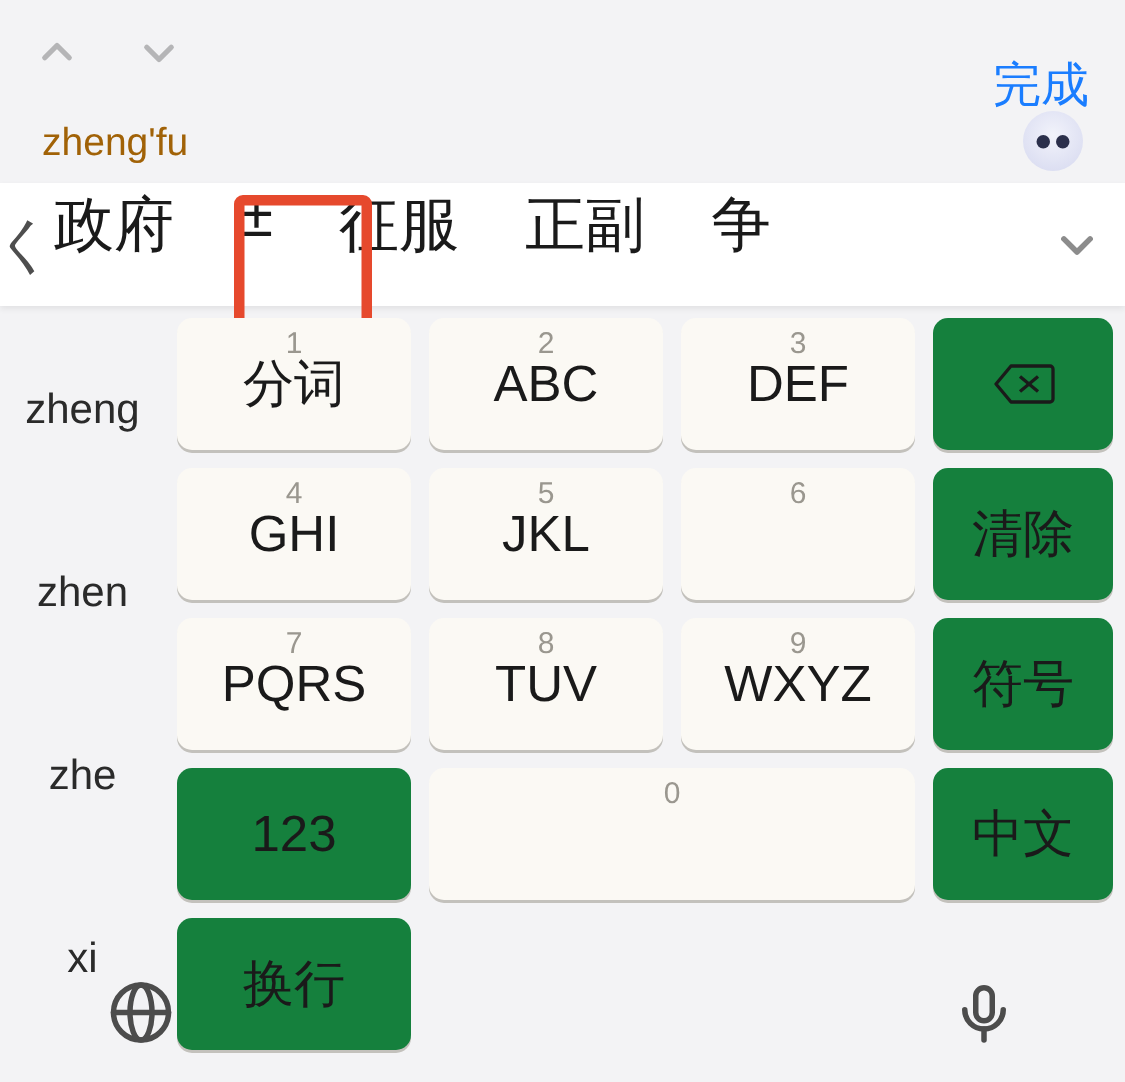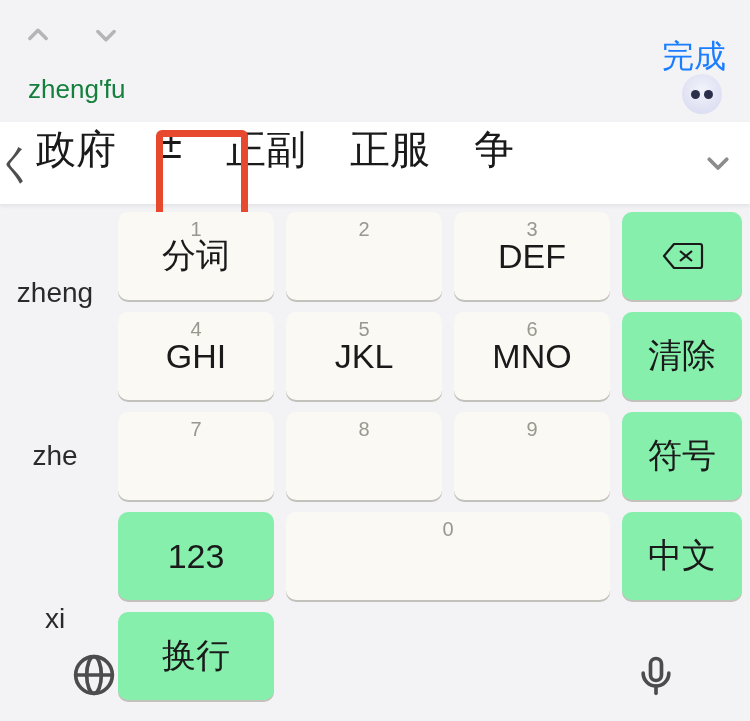--- a/index.html
+++ b/index.html
@@ -6,21 +6,21 @@
     body { width:750px; height:721px; background:#f3f3f5; overflow:hidden; position:relative; }
 
     
     .topbar { height:70px; display:flex; align-items:center; padding:0 24px; }
     .topbar .nav-arrows { display:flex; gap:40px; }
     .topbar .done { margin-left:auto; font-size:32px; color:#1a7dff; font-weight:500;margin-top:44px; }
     .chev { width:28px; height:28px; display:inline-block; color:#b5b5b7; }
     .chev svg { width:100%; height:100%; stroke:currentColor; stroke-width:3; fill:none; stroke-linecap:round; stroke-linejoin:round; }
 
     
-    .compose { padding:4px 28px 0; font-size:26px; color:#15803d; display:flex; }
+    .compose { padding:4px 28px 0; font-size:26px; color:#a16207; display:flex; align-items:center; }
     .emoji-btn { margin-left:auto; width:40px; height:40px; border-radius:50%;
                  background:radial-gradient(circle at 50% 40%,#f2f3fb,#d5d8ef);
                  display:flex; align-items:center; justify-content:center; position:relative; }
     .emoji-eyes { display:flex; gap:4px; }
     .emoji-eyes span{ width:9px;height:9px;background:#2b2f4b;border-radius:50%; }
 
     .cand-bar { position:relative; background:#fff; height:82px; margin-top:8px;
                 display:flex; align-items:center; box-shadow:0 2px 4px rgba(0,0,0,.07); }
     .cand-bar .edge-cut{ position:absolute; left:-4px; top:50%; transform:translateY(-50%);
                          font-size:40px; color:#222; opacity:.8;}
@@ -37,21 +37,21 @@
     .sidebar { width:110px; display:flex; flex-direction:column; }
     .sidebar .sy { flex:1; display:flex; align-items:center; justify-content:center;
                    font-size:28px; color:#2a2a2a; }
 
     .grid { flex:1; display:grid; grid-template-columns:repeat(3,1fr) 120px;
             grid-auto-rows:88px; gap:12px; }
     .key { background:#fbf9f4; border-radius:10px;
            box-shadow:0 2px 0 #c3c1bc; display:flex; flex-direction:column;
            align-items:center; justify-content:center; position:relative;
            font-size:34px; color:#1a1a1a; user-select:none; }
-    .key.ext { background:#86efac; }
+    .key.ext { background:#15803d; }
     .key .digit{ font-size:20px; color:#9a978f; position:absolute; top:6px; }
     .key.delete svg{ width:44px; height:32px; stroke:#1a1a1a; stroke-width:2.2; fill:none;
                      stroke-linejoin:round; }
 
     
     .bottom { position:absolute; bottom:0; left:0; right:0; height:68px;
               display:flex; align-items:flex-start; justify-content:space-between;
               padding:0 72px; }
     .bicon{ width:44px; height:44px; color:#4c4c4c; }
     .bicon svg{ width:100%; height:100%; stroke:currentColor; stroke-width:2; fill:none;
@@ -84,49 +84,51 @@
         <span></span>
     </div>
   </div>
 </div>
 
 <div class="cand-bar">
   <span class="edge-cut">く</span>
   <div class="cand-list">
     <div class="cand">政府</div>
     <div class="cand">±</div>
+    <div class="cand">征服</div>
     <div class="cand">正副</div>
-    <div class="cand">正服</div>
     <div class="cand">争</div>
   </div>
   <div class="expand">
     <svg viewBox="0 0 24 24">
       <polyline points="5 9 12 16 19 9"></polyline>
       </svg>
   </div>
 </div>
 
 <div class="highlight-box"></div>
 
 <div class="kbd">
 
   <div class="sidebar">
     <div class="sy">zheng</div>
+    <div class="sy">zhen</div>
     <div class="sy">zhe</div>
     <div class="sy">xi</div>
   </div>
 
   <div class="grid">
 
     <div class="key">
       <span class="digit">1</span>
       <span>分词</span>
     </div>
     <div class="key">
       <span class="digit">2</span>
+      <span>ABC</span>
     </div>
     <div class="key">
       <span class="digit">3</span>
       <span>DEF</span>
     </div>
     <div class="key ext delete">
       <svg viewBox="0 0 44 32">
         <path d="M14 4 H40 a2 2 0 0 1 2 2 V26 a2 2 0 0 1 -2 2 H14 L4 16 Z"></path>
         <line x1="20" y1="11" x2="32" y2="21"></line>
         <line x1="32" y1="11" x2="20" y2="21"></line>
@@ -136,34 +138,36 @@
     <div class="key">
       <span class="digit">4</span>
       <span>GHI</span>
     </div>
     <div class="key">
       <span class="digit">5</span>
       <span>JKL</span>
     </div>
     <div class="key">
       <span class="digit">6</span>
-      <span>MNO</span>
     </div>
     <div class="key ext">
       <span>清除</span>
     </div>
 
     <div class="key">
       <span class="digit">7</span>
+      <span>PQRS</span>
     </div>
     <div class="key">
       <span class="digit">8</span>
+      <span>TUV</span>
     </div>
     <div class="key">
       <span class="digit">9</span>
+      <span>WXYZ</span>
     </div>
     <div class="key ext">
       <span>符号</span>
     </div>
 
   <div class="key ext">
         <span>123</span>
       </div>
       <div class="key " style="grid-column: span 2;">
         <span class="digit">0</span>

